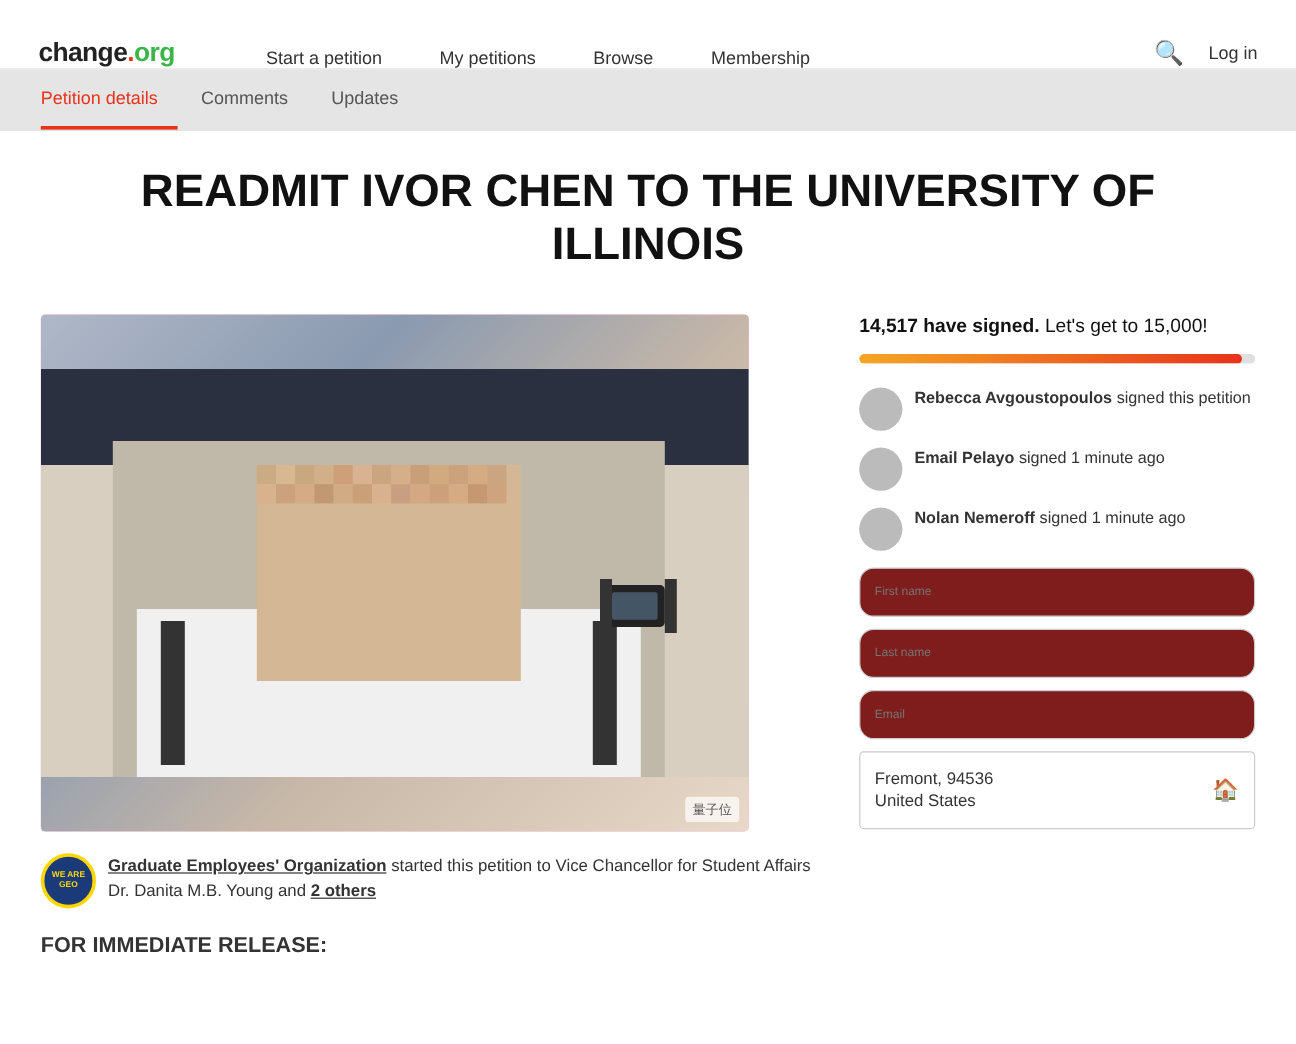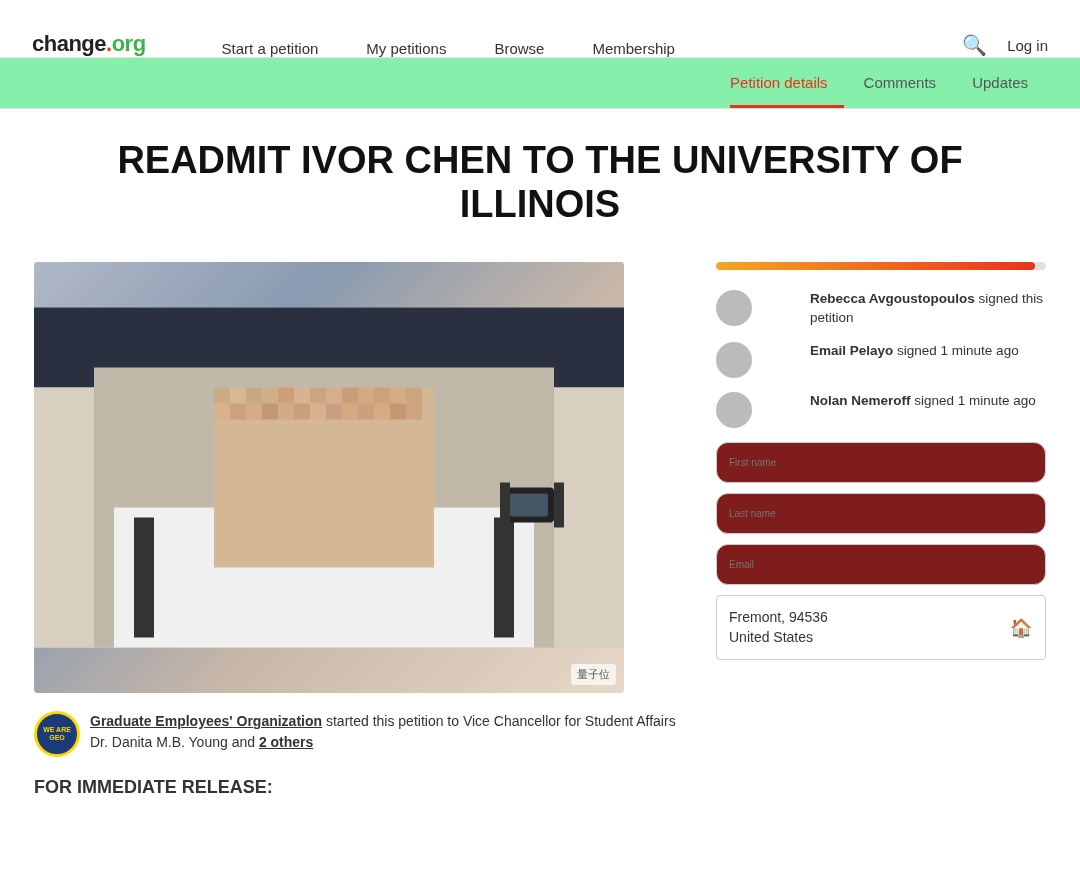--- a/index.html
+++ b/index.html
@@ -10,21 +10,21 @@
     .logo { font-size: 22px; font-weight: 900; letter-spacing: -0.5px; margin-right: 32px; text-decoration: none; }
     .logo span.change { color: #222; }
     .logo span.dot { color: #e8331c; }
     .nav-links { display: flex; gap: 28px; align-items: center; flex: 1; }
     .nav-link { text-decoration: none; color: #333; font-size: 15px; font-weight: 400; cursor: pointer; margin-left: 20px; }
     .nav-right { display: flex; align-items: center; gap: 20px; }
     .nav-search { font-size: 20px; cursor: pointer; color: #333; }
     .nav-login { font-size: 15px; color: #333; font-weight: 400; cursor: pointer; text-decoration: none; }
 
     
-    .tabs { display: flex; padding: 0 16px; border-bottom: 1px solid #e0e0e0; background: #86efac; justify-content: flex-end; }
+    .tabs { display: flex; padding: 0 34px; border-bottom: 1px solid #e0e0e0; background: #e5e5e5; }
     .tab { padding: 16px 16px 14px 0; margin-right: 20px; font-size: 15px; cursor: pointer; color: #555; border-bottom: 3px solid transparent; }
     .tab.active { color: #e8331c; border-bottom: 3px solid #e8331c; font-weight: 500; }
 
     
     .main { max-width: 1060px; margin: 0 auto; padding: 30px 24px 40px; }
 
     
     .petition-title { text-align: center; font-size: 38px; font-weight: 900; color: #111; line-height: 1.15; margin-bottom: 36px; text-transform: uppercase; }
 
     
@@ -49,21 +49,21 @@
     .signers-text { font-size: 16px; color: #111; line-height: 1.4; margin-bottom: 10px; }
     .signers-text strong { font-weight: 700; }
 
     
     .progress-bar-container { width: 100%; height: 8px; background: #e0e0e0; border-radius: 4px; margin-bottom: 20px; overflow: hidden; }
     .progress-bar-fill { height: 100%; background: linear-gradient(to right, #f5a623, #e8331c); border-radius: 4px; }
 
     
     .signer-item { display: flex; align-items: flex-start; gap: 10px; margin-bottom: 14px; }
     .signer-avatar { width: 36px; height: 36px; min-width: 36px; border-radius: 50%; background: #ccc; }
-    .signer-info { font-size: 13.5px; color: #333; line-height: 1.4; margin-left: 48px; }
+    .signer-info { font-size: 13.5px; color: #333; line-height: 1.4; }
     .signer-info strong { font-weight: 600; }
 
     
     .form-field { width: 100%; padding: 14px 12px; border: 1px solid #ccc; border-radius: 12px; font-size: 10px; color: #999; margin-bottom: 10px; background: #7f1d1d; outline: none; }
 
     
     .location-row { width: 100%; padding: 12px 12px; border: 1px solid #ccc; border-radius: 4px; font-size: 14px; color: #333; background: #fff; display: flex; align-items: center; justify-content: space-between; }
     .location-text { line-height: 1.4; }
     .location-icon { color: #999; font-size: 18px; }
 
@@ -168,20 +168,24 @@
           <span class="org-link">Graduate Employees' Organization</span>
           <span> started this petition to Vice Chancellor for Student Affairs Dr. Danita M.B. Young and </span>
           <span class="org-others">2 others</span>
         </div>
       </div>
 
       <div class="for-release">FOR IMMEDIATE RELEASE:</div>
     </div>
 
     <div class="right-col">
+      <div class="signers-text">
+        <strong>14,517 have signed.</strong>
+        <span> Let's get to 15,000!</span>
+      </div>
 
       
       <div class="progress-bar-container">
         <div class="progress-bar-fill" style="width: 96.8%;"></div>
       </div>
 
       
       <div class="signer-item">
         <div class="signer-avatar" style="background: #bbb;"></div>
         <div class="signer-info">

